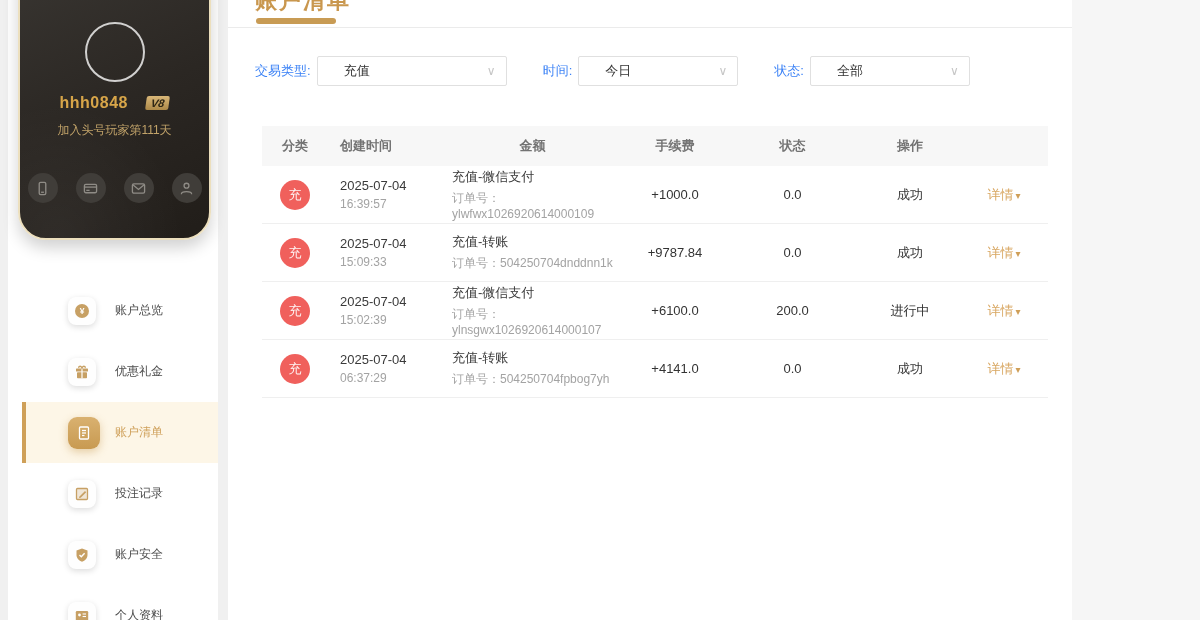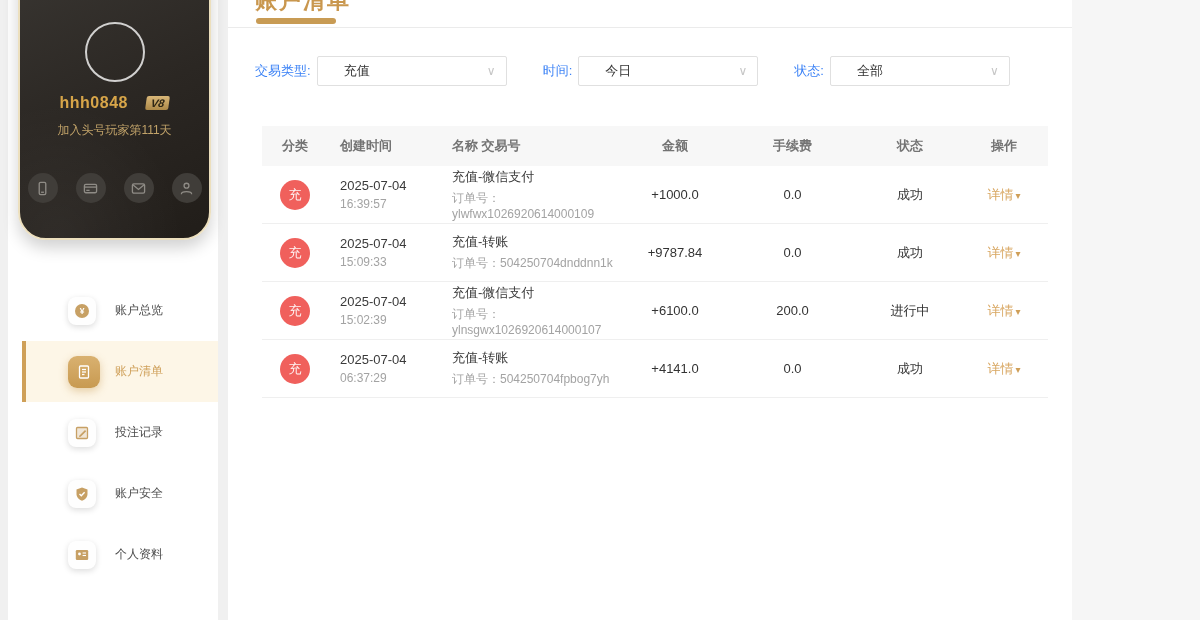--- a/index.html
+++ b/index.html
@@ -90,21 +90,21 @@
 
   .filters { display:flex; align-items:center; margin:28px 0 0 27px; }
   .fgroup { display:flex; align-items:center; margin-right:36px; }
   .flabel { font-size:13px; color:#3b82f6; margin-right:6px; white-space:nowrap; }
   .fselect {
     height:30px; border:1px solid #e0e0e0; border-radius:2px; background:#fff;
     display:flex; align-items:center; justify-content:space-between;
     padding:0 10px 0 26px; font-size:13px; color:#333; cursor:pointer;
   }
   .fselect.w1 { width:190px; }
-  .fselect.w2 { width:180px; }
+  .fselect.w2 { width:160px; }
   .chev { color:#c6c6c6; font-size:12px; line-height:1; }
 
   
   .table { margin:40px 24px 0 34px; }
   .thead, .tr {
     display:grid;
     grid-template-columns:66px 112px 185px 100px 135px 100px 88px;
     align-items:center;
   }
   .thead { height:40px; background:#f7f7f7; font-size:13px; font-weight:bold; color:#737373; }
@@ -169,20 +169,31 @@
     <div class="menu-item">
       <span class="icon-box">
         <svg viewBox="0 0 16 16">
             <circle cx="8" cy="8" r="7" fill="currentColor"></circle>
           <text x="8" y="11.2" text-anchor="middle" font-size="8.5" fill="#fff" font-weight="bold">¥</text>
           </svg>
       </span>
       <span class="menu-label">账户总览</span>
     </div>
 
+    <div class="menu-item">
+      <span class="icon-box">
+        <svg viewBox="0 0 16 16" fill="none" stroke="currentColor" stroke-width="1.3">
+          <rect x="2" y="4.5" width="12" height="3" rx="0.6" fill="currentColor" stroke="none"></rect>
+          <rect x="3" y="8.2" width="10" height="6" rx="0.8" fill="currentColor" stroke="none"></rect>
+          <line x1="8" y1="4.5" x2="8" y2="14.2" stroke="#fff" stroke-width="1.2"></line>
+          <path d="M5 4 C4 2.2 6.8 1.2 8 4 C9.2 1.2 12 2.2 11 4"></path>
+        </svg>
+      </span>
+      <span class="menu-label">优惠礼金</span>
+    </div>
 
     <div class="menu-item active">
       <span class="icon-box">
         <svg viewBox="0 0 16 16" fill="none" stroke="currentColor" stroke-width="1.3">
           <rect x="3.5" y="2" width="9" height="12" rx="1"></rect>
           <line x1="6" y1="5.5" x2="10" y2="5.5"></line>
             <line x1="6" y1="8" x2="10" y2="8"></line>
             <line x1="6" y1="10.5" x2="8.5" y2="10.5"></line>
         </svg>
       </span>
@@ -252,21 +263,20 @@
         <span>全部</span>
         <span class="chev">∨</span>
       </div>
     </div>
   </div>
 
   <div class="table">
     <div class="thead">
       <span class="c-center">分类</span>
       <span class="c-left">创建时间</span>
-      <span class="c-left">名称 交易号</span>
       <span class="c-center">金额</span>
       <span class="c-center">手续费</span>
       <span class="c-center">状态</span>
       <span class="c-center">操作</span>
     </div>
 
     <div class="tr">
         <div class="c-center">
           <span class="cat-badge">充</span>
         </div>

